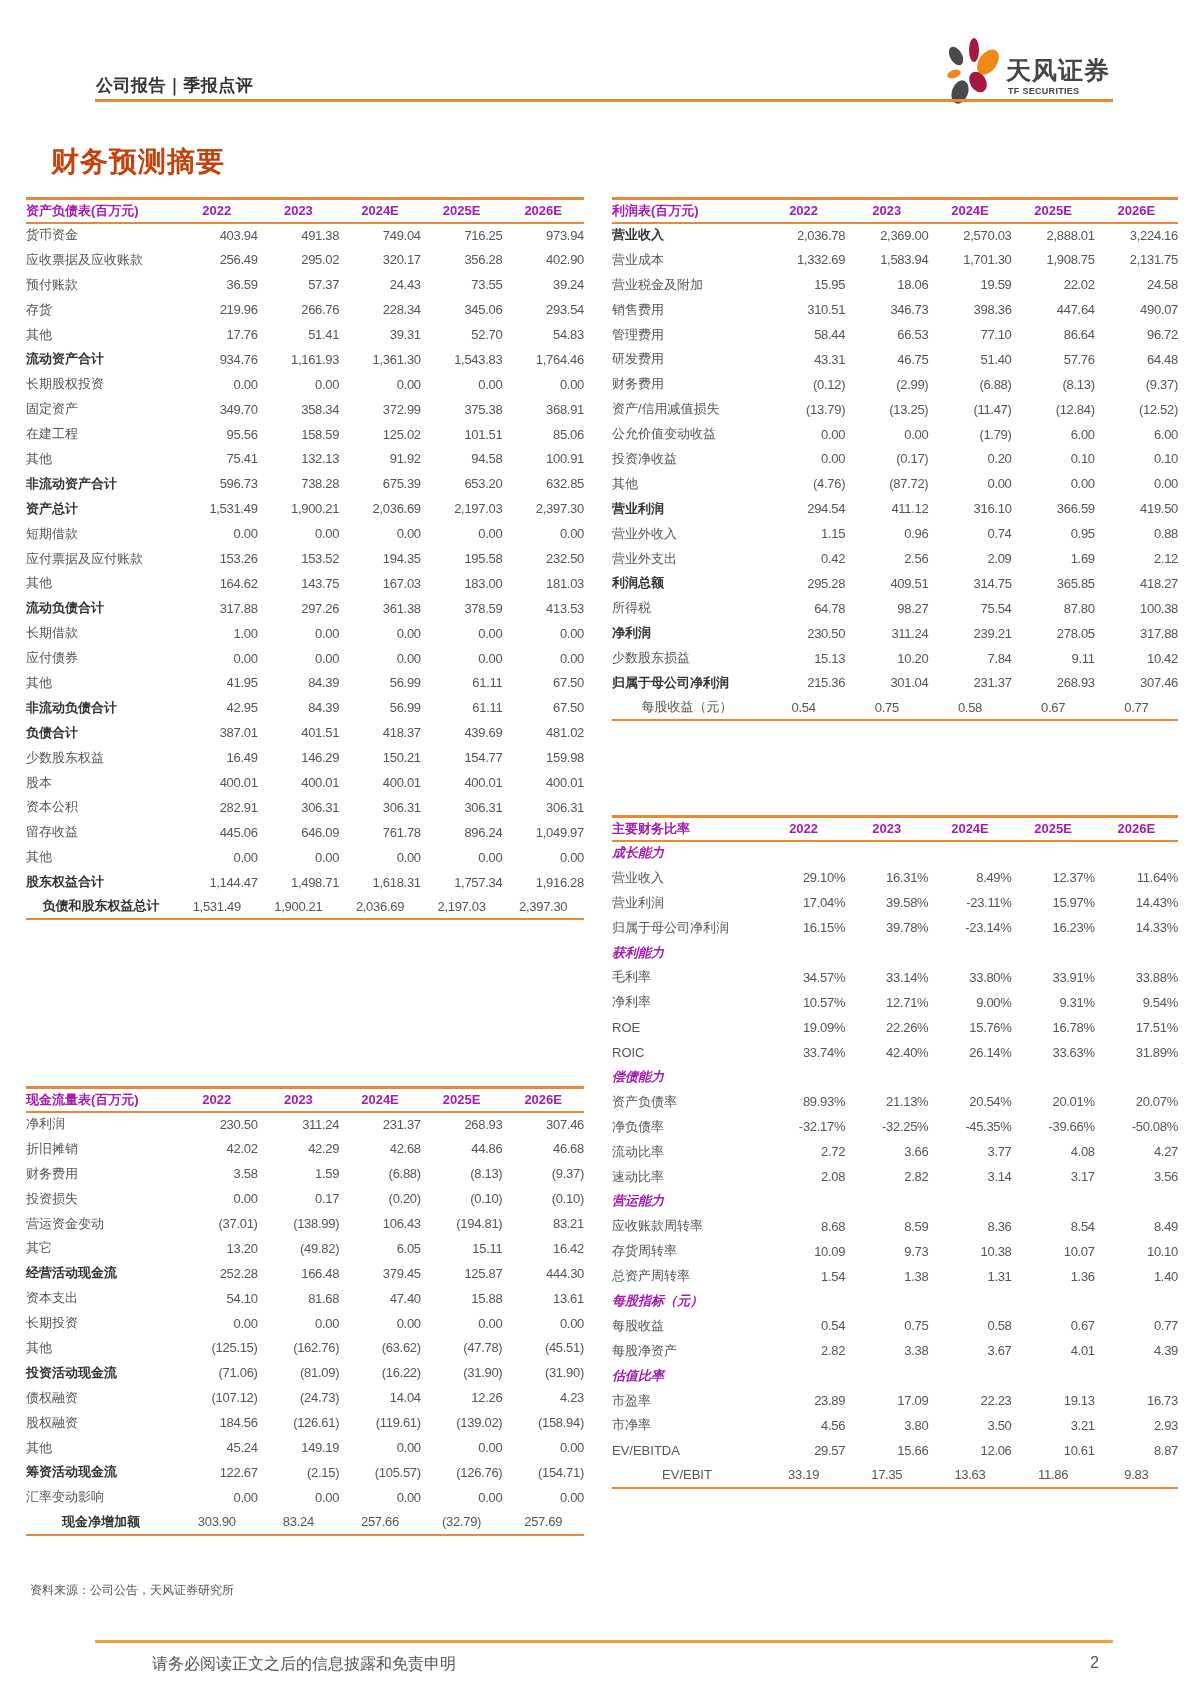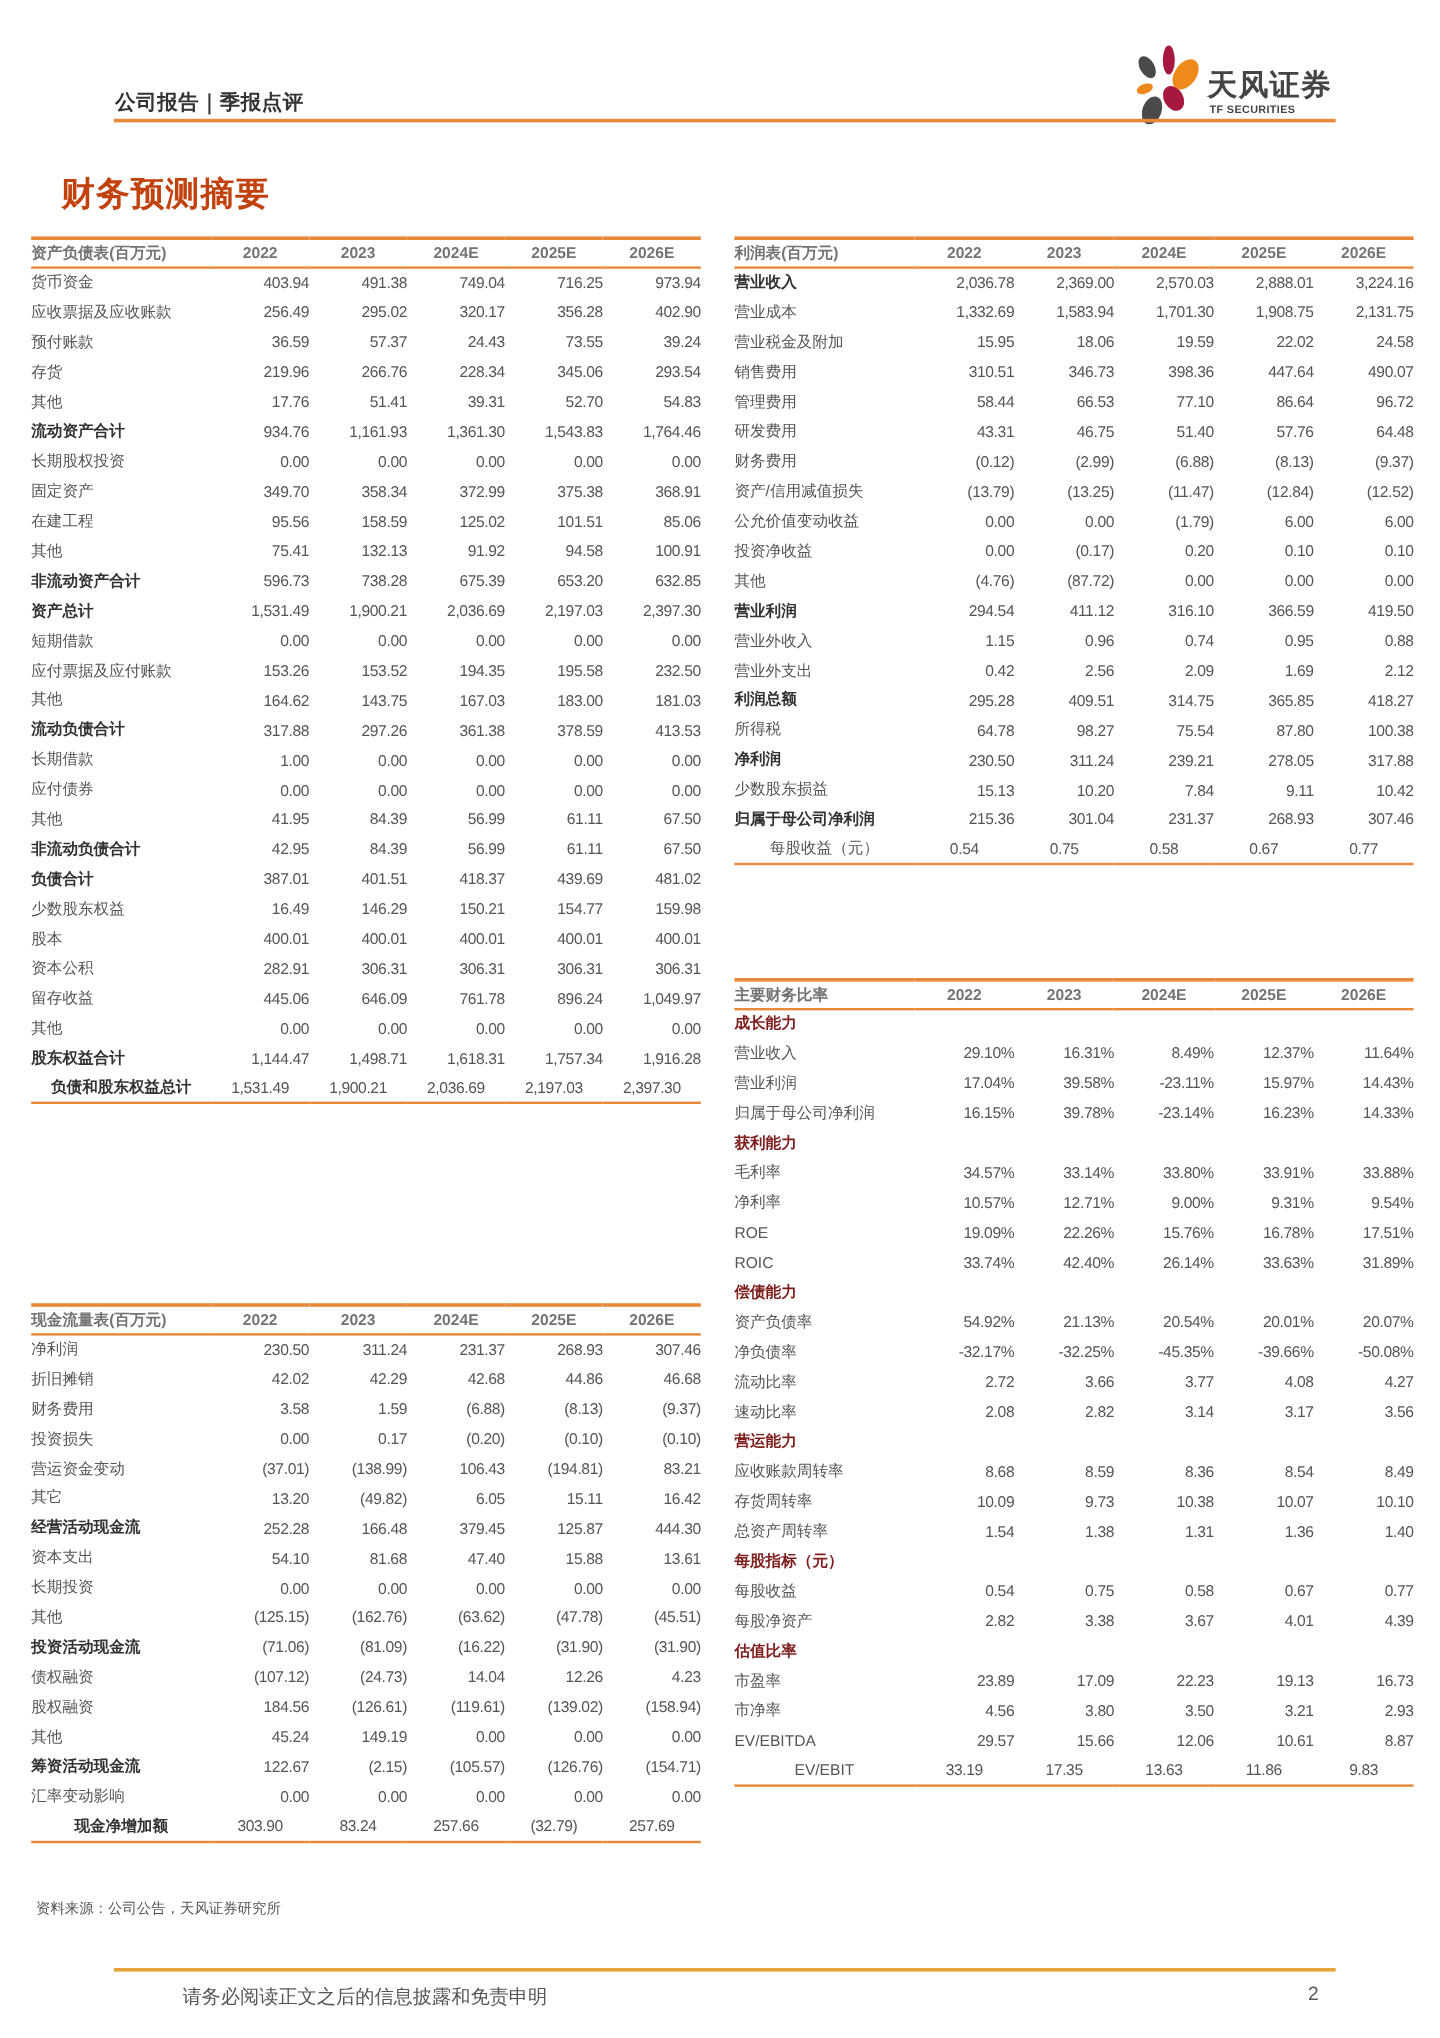--- a/index.html
+++ b/index.html
@@ -9,28 +9,28 @@
   .header-title { position: absolute; left: 96px; top: 74px; font-size: 17px; font-weight: bold; color: #333333; letter-spacing: 0.5px; }
   .header-rule { position: absolute; left: 95px; top: 99px; width: 1018px; height: 3px; background: #e8893a; }
   .logo { position: absolute; left: 944px; top: 36px; width: 180px; height: 70px; }
   .logo-cn { position: absolute; left: 62px; top: 18px; font-size: 25px; color: #444444; letter-spacing: 1px; font-weight: bold; }
   .logo-en { position: absolute; left: 64px; top: 50px; font-size: 9px; color: #444444; font-weight: bold; letter-spacing: 0.3px; }
 
   .page-title { position: absolute; left: 51px; top: 143px; font-size: 28px; font-weight: bold; color: #c2410c; letter-spacing: 1px; }
 
   .fin-table { position: absolute; border-collapse: collapse; font-size: 13px; }
   .fin-table .top-rule { border-top: 3px solid #e8893a; }
-  .fin-table th { height: 24px; font-weight: bold; color: #737373; font-size: 13px; border-bottom: 2px solid #e8893a; padding: 0; }
+  .fin-table th { height: 24px; font-weight: bold; color: #a21caf; font-size: 13px; border-bottom: 2px solid #e8893a; padding: 0; }
   .fin-table th.lbl { text-align: left; }
   .fin-table th.num { text-align: center; }
   .fin-table td { height: 24.9px; padding: 0; white-space: nowrap; }
   .fin-table td.lbl { text-align: left; color: #555555; }
   .fin-table td.num { text-align: right; color: #555555; letter-spacing: -0.3px; }
   .fin-table tr.bold td.lbl { font-weight: bold; color: #333333; }
-  .fin-table tr.section td.lbl { font-weight: bold; color: #7f1d1d; }
+  .fin-table tr.section td.lbl { font-weight: bold; color: #a21caf; font-style: italic; }
   .fin-table tr.last td { border-bottom: 2px solid #e8893a; text-align: center; }
 
   .source-note { position: absolute; left: 30px; top: 1582px; font-size: 12px; color: #555555; }
   .footer-rule { position: absolute; left: 95px; top: 1640px; width: 1018px; height: 3px; background: #e8a23a; }
   .footer-text { position: absolute; left: 152px; top: 1654px; font-size: 16px; color: #555555; }
   .page-number { position: absolute; left: 1090px; top: 1654px; font-size: 16px; color: #555555; }
 </style>
 </head>
 <body>
 
@@ -703,21 +703,21 @@
       <tr class="section">
         <td class="lbl">偿债能力</td>
         <td class="num"></td>
         <td class="num"></td>
         <td class="num"></td>
         <td class="num"></td>
         <td class="num"></td>
       </tr>
       <tr>
         <td class="lbl">资产负债率</td>
-        <td class="num">54.92%</td>
+        <td class="num">89.93%</td>
         <td class="num">21.13%</td>
         <td class="num">20.54%</td>
         <td class="num">20.01%</td>
         <td class="num">20.07%</td>
       </tr>
       <tr>
         <td class="lbl">净负债率</td>
         <td class="num">-32.17%</td>
         <td class="num">-32.25%</td>
         <td class="num">-45.35%</td>

